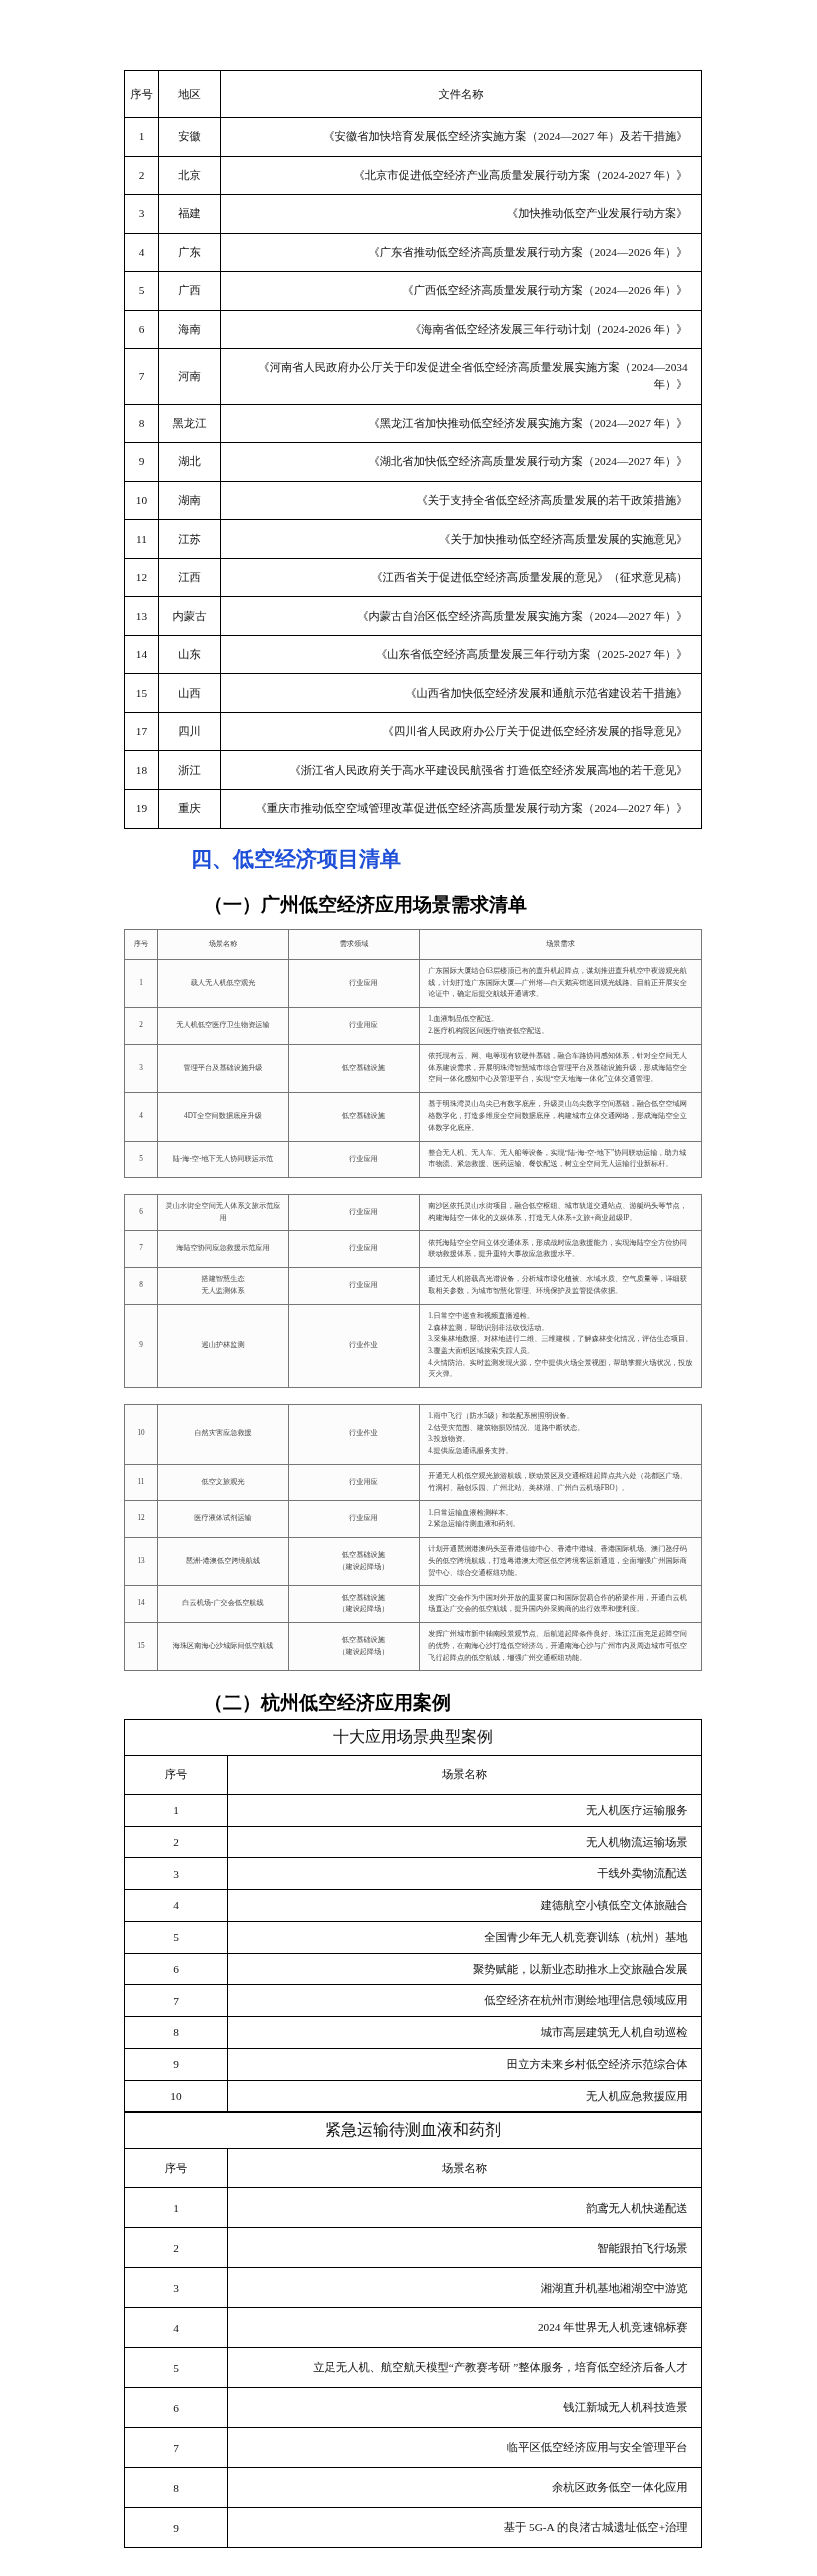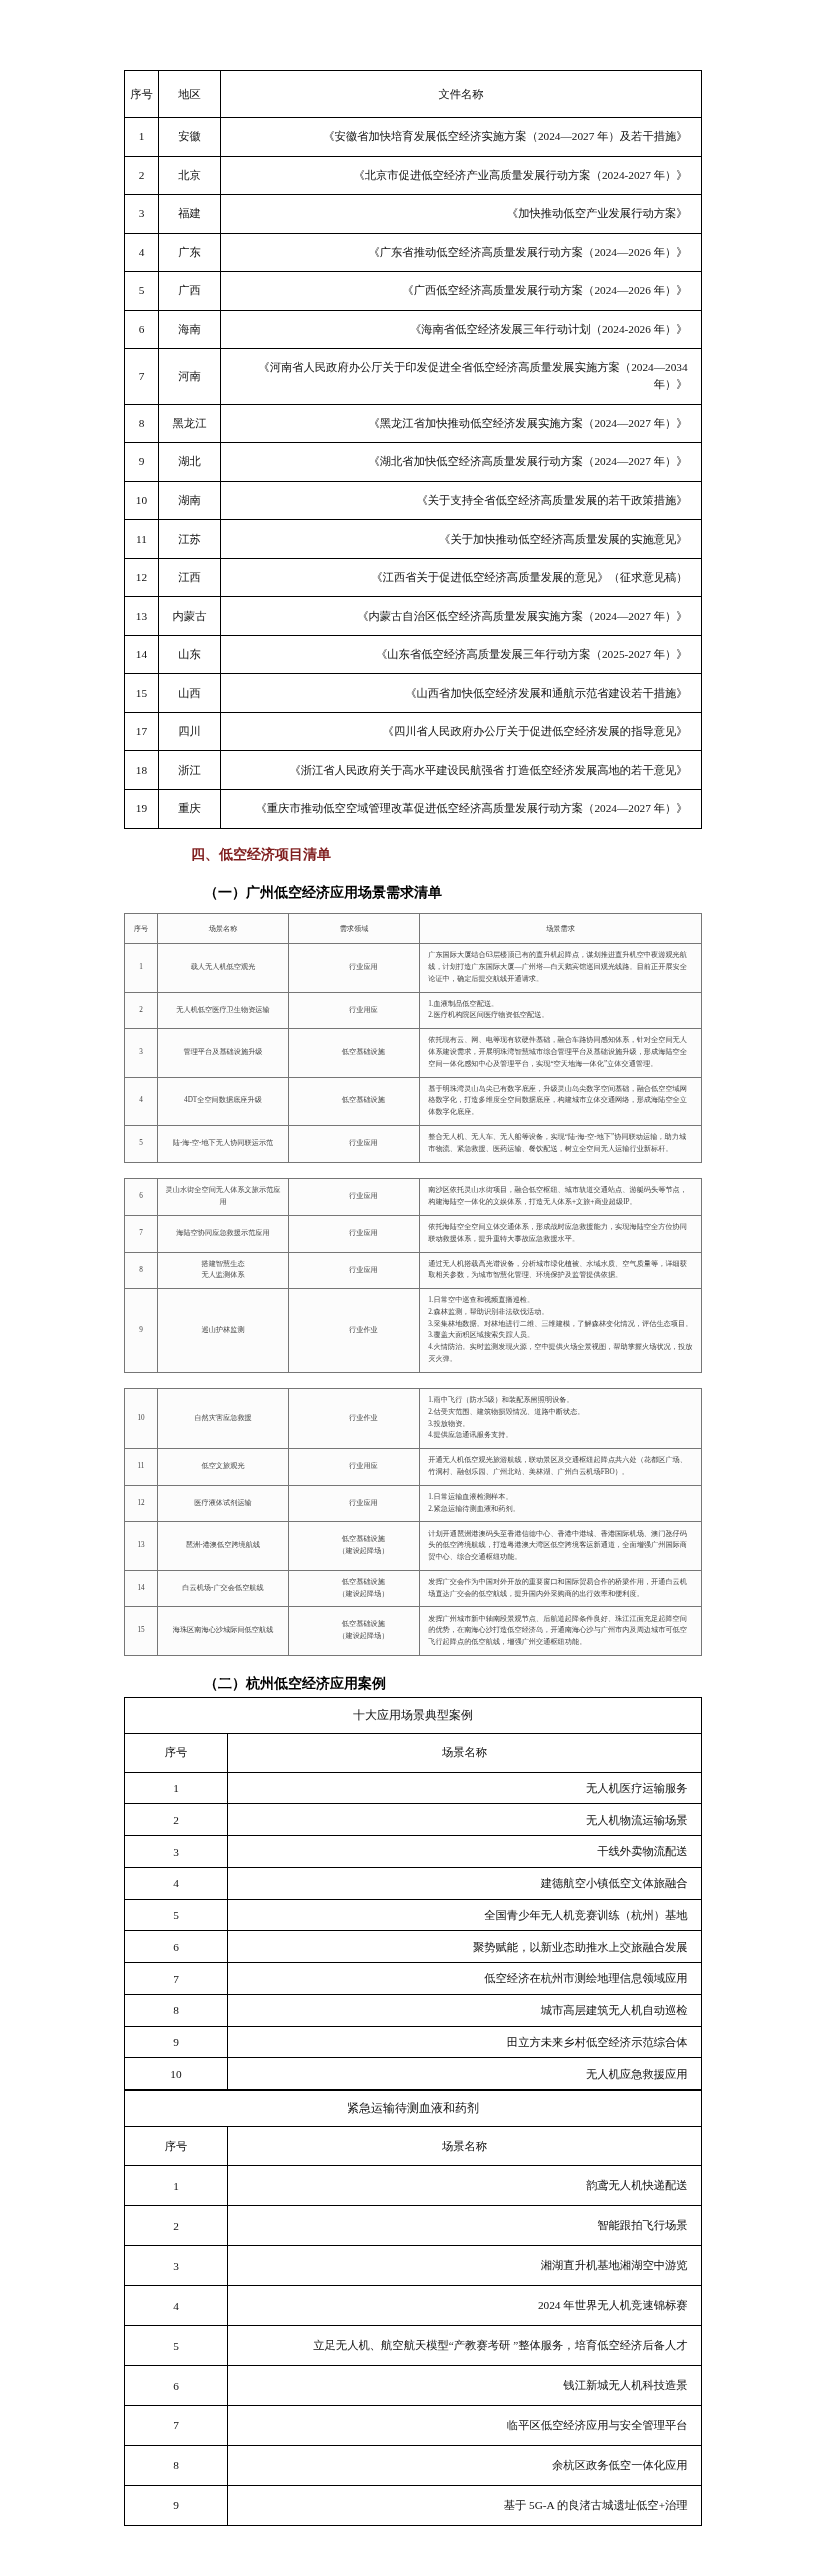--- a/index.html
+++ b/index.html
@@ -18,22 +18,22 @@
   .policy-table th, .policy-table td { border:1px solid #000; }
   .policy-table th { font-weight:normal; height:44px; text-align:center; }
   .policy-table td { padding:10.3px 3.1px; line-height:1.5; }
   .policy-table td.c-no { text-align:center; width:34px; }
   .policy-table td.c-region { text-align:center; width:43px; padding:10.3px 9.3px; }
   .policy-table td.c-doc { padding:10.3px 13.4px; text-align:right; }
   .policy-table col.no { width:34px; }
   .policy-table col.region { width:62px; }
 
   
-  .h-main { margin:17.5px 0 0 67px; font-size:14px; font-weight:bold; line-height:1.3; color:#7f1d1d; }
-  .h-sub  { margin:19.6px 0 0 80px; font-size:14px; font-weight:bold; line-height:1.3; color:#000; }
+  .h-main { margin:17.5px 0 0 67px; font-size:21px; font-weight:bold; line-height:1.3; color:#1d4ed8; }
+  .h-sub  { margin:19.6px 0 0 80px; font-size:19px; font-weight:bold; line-height:1.3; color:#000; }
 
   
   .gz-wrap { margin-top:11.3px; }
   .gz-table { width:578px; font-size:7.2px; color:#3f3f3f; table-layout:fixed; background:#fcfcfc; }
   .gz-table th, .gz-table td { border:0.5px solid #767676; }
   .gz-table { border:1px solid #696969; }
   .gz-table th { font-weight:normal; height:27px; text-align:center; }
   .gz-table td { padding:6.2px 5.2px; line-height:1.62; }
   .gz-table td.c-no { text-align:center; }
   .gz-table td.c-name { text-align:center; white-space:pre-line; padding:6.2px 7.2px; }
@@ -44,21 +44,21 @@
   .gz-table col.domain { width:131px; }
   .gz-gap { height:15.5px; }
 
   
   .plain-table { width:578px; font-size:11.3px; color:#101010; table-layout:fixed; }
   .plain-table th, .plain-table td { border:1px solid #000; }
   .plain-table th { font-weight:normal; text-align:center; }
   .plain-table td.c-no { text-align:center; }
   .plain-table td.c-name { text-align:right; padding:7.2px 13.4px; line-height:1.45; white-space:pre-line; }
   .plain-table col.no { width:103px; }
-  .plain-table .title-row th { height:33px; font-size:12px; }
+  .plain-table .title-row th { height:33px; font-size:16px; }
   .plain-table .head-row th { height:36px; }
   .hz-a td { padding-top:6.2px; padding-bottom:6.2px; }
   .hz-b td.c-name, .hz-b td.c-no { padding-top:11.3px; padding-bottom:11.3px; }
   .sect-gap-sm { height:3.1px; }
 </style>
 </head>
 <body>
 
 <div class="page">
 

